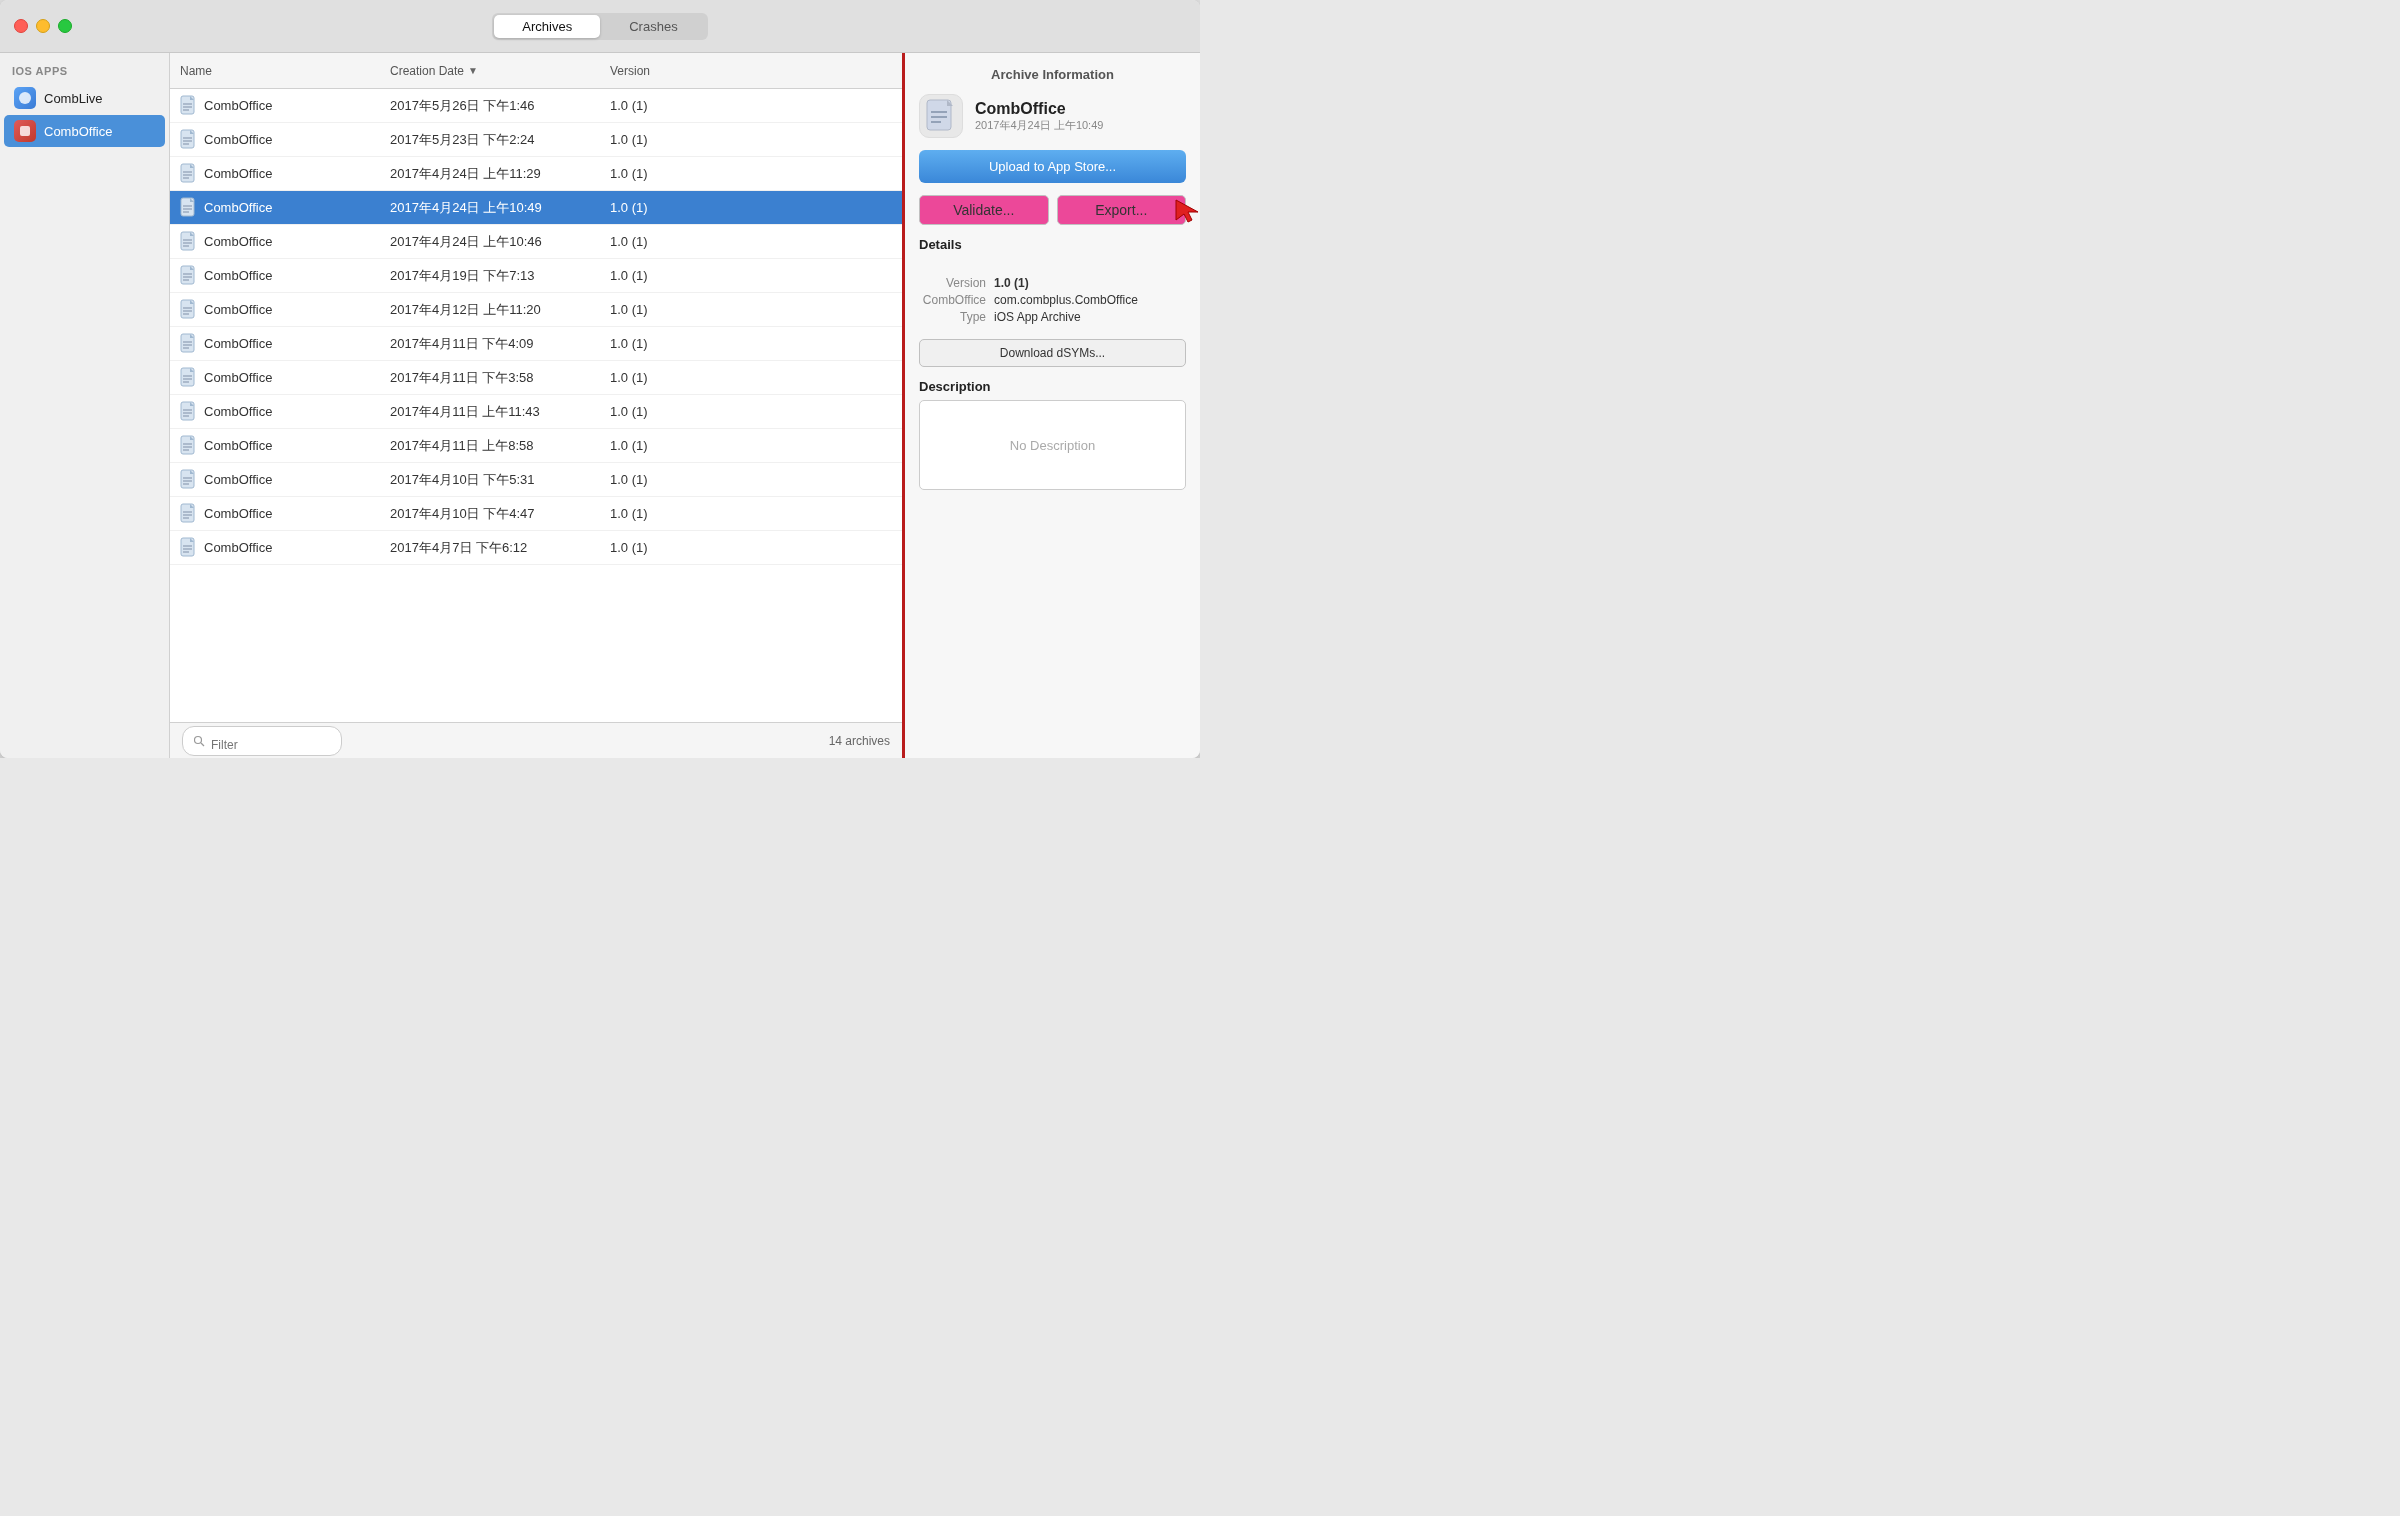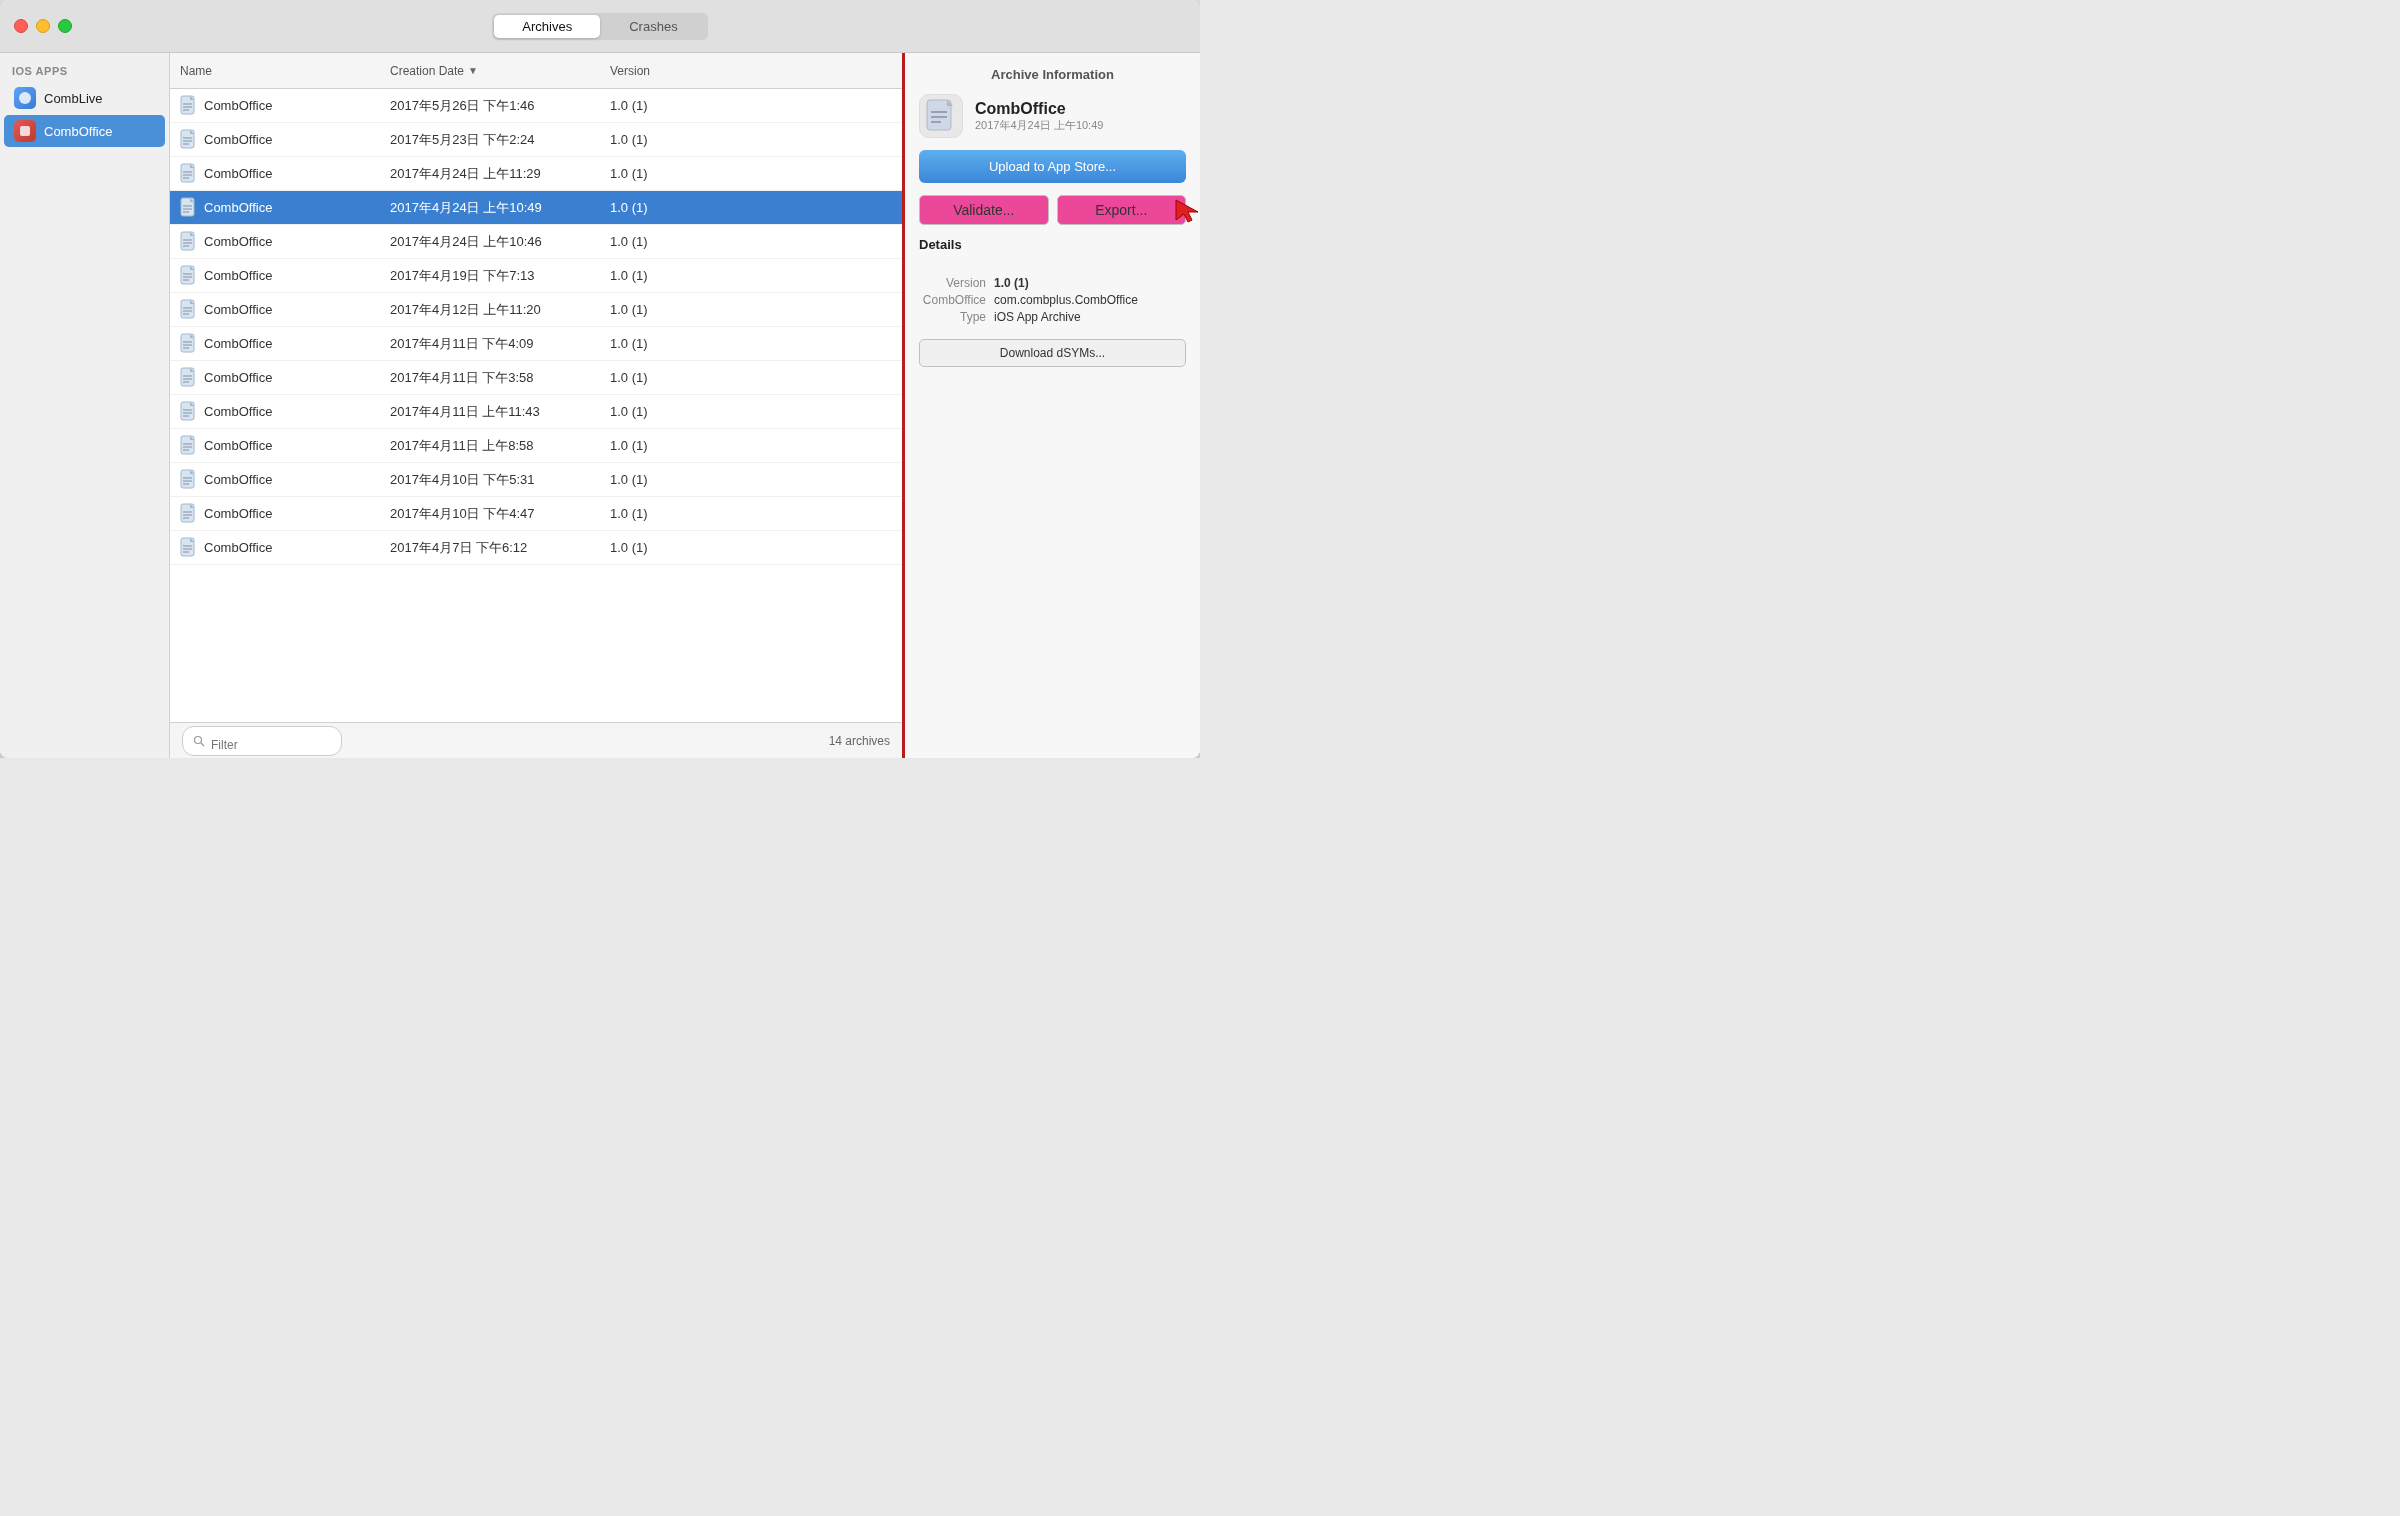--- a/index.html
+++ b/index.html
@@ -667,15 +667,21 @@
           <span class="detail-value">com.combplus.CombOffice</span>
         </div>
         <div class="detail-row">
           <span class="detail-label">Type</span>
           <span class="detail-value">iOS App Archive</span>
         </div>
       </div>
 
       <button class="download-btn">Download dSYMs...</button>
 
+      <div class="description-section">
+        <div class="description-title">Description</div>
+        <div class="description-box">
+          <span class="description-placeholder">No Description</span>
+        </div>
+      </div>
     </div>
   </div>
 </div>
 
 </body></html>

